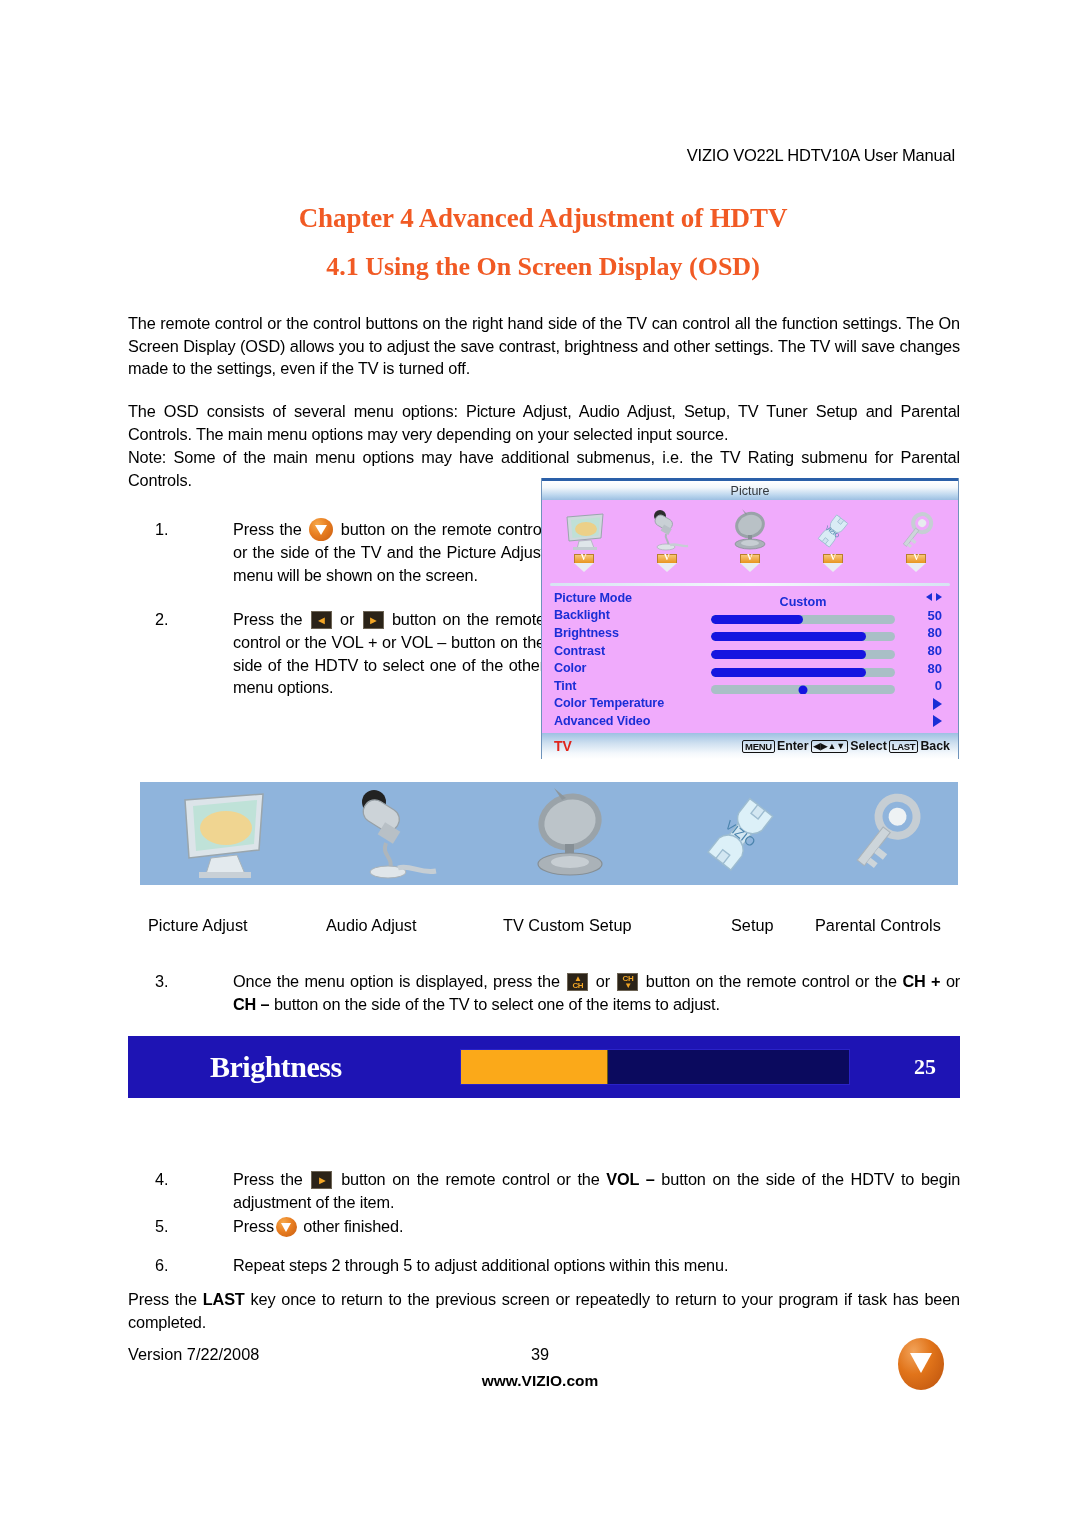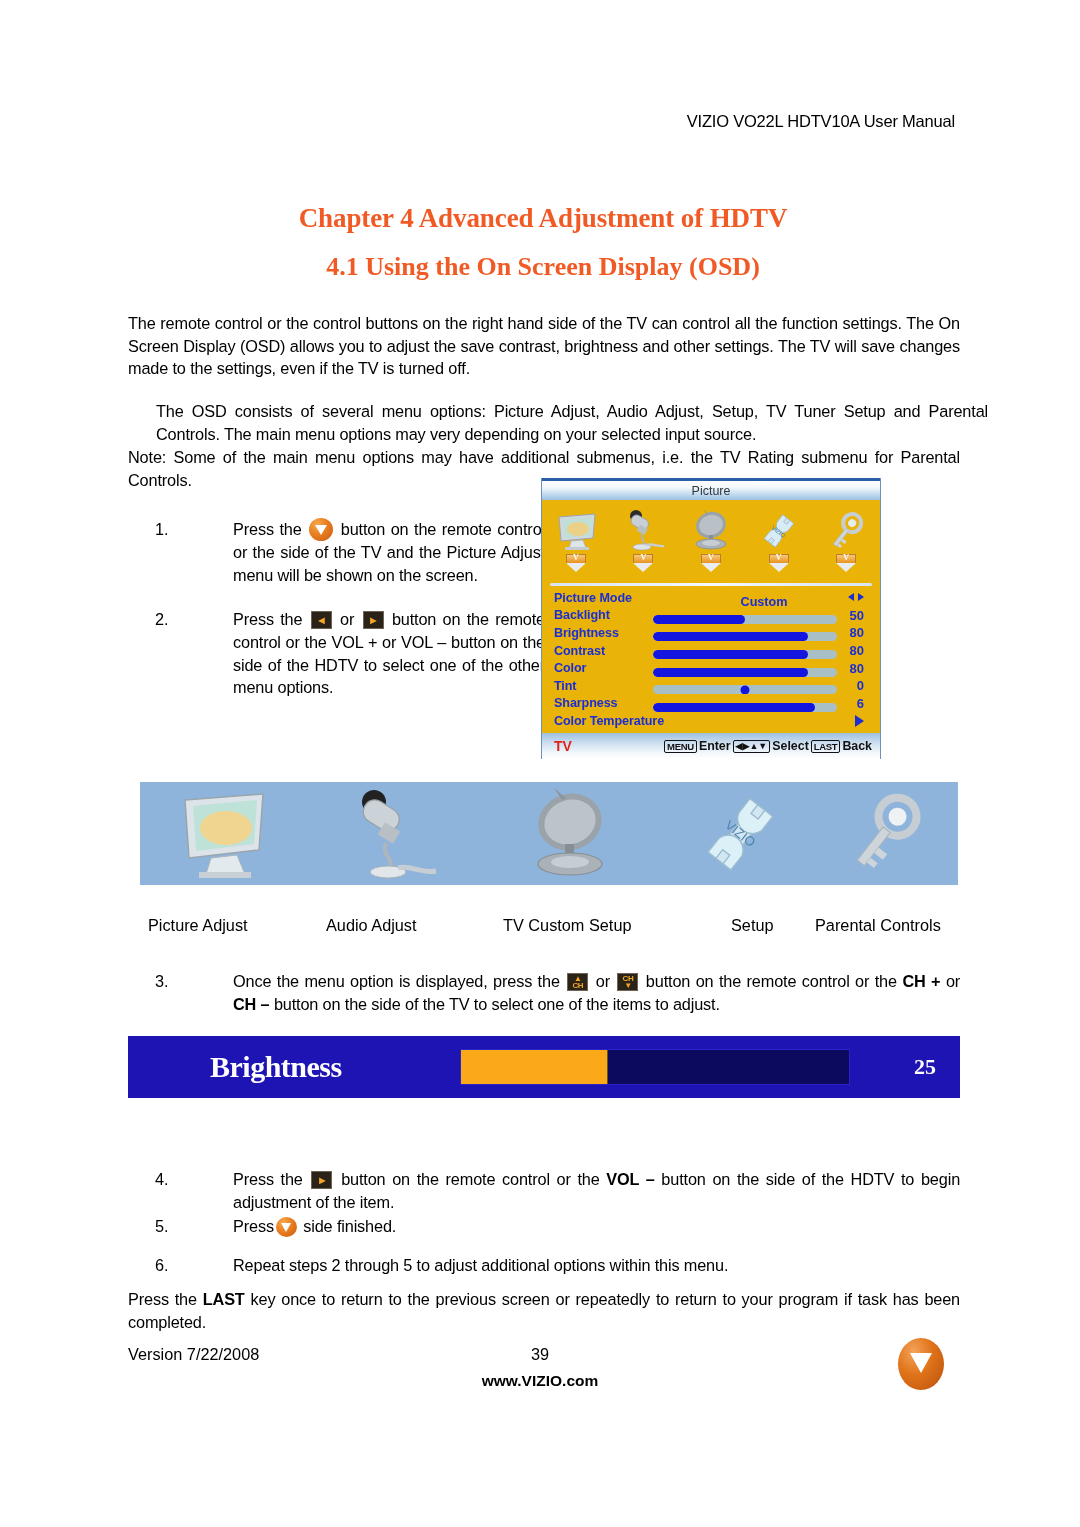--- a/index.html
+++ b/index.html
@@ -11,21 +11,21 @@
     font-family: "Liberation Sans", sans-serif;
     color: #000000;
     position: relative;
     overflow: hidden;
   }
   .page { position: absolute; left: 0; top: 0; width: 1080px; height: 1527px; }
 
   
   .doc-header {
     position: absolute;
-    left: 0; top: 112px;
+    left: 0; top: 146px;
     width: 955px;
     text-align: right;
     font-size: 16.5px;
     letter-spacing: -0.2px;
   }
 
   .chapter-title {
     position: absolute;
     left: 128px; top: 203px;
     width: 830px;
@@ -49,21 +49,21 @@
 
   
   .para {
     position: absolute;
     font-size: 16.3px;
     line-height: 22.6px;
     text-align: justify;
     letter-spacing: -0.15px;
   }
   #para-intro { left: 128px; top: 312px; width: 832px; }
-  #para-osd   { left: 128px; top: 400px; width: 832px; margin-left: 28px; }
+  #para-osd   { left: 128px; top: 400px; width: 832px; }
   #para-note  { left: 128px; top: 446px; width: 832px; }
 
   
   .step {
     position: absolute;
     font-size: 16.3px;
     line-height: 22.8px;
     letter-spacing: -0.15px;
   }
   .step .num {
@@ -137,22 +137,22 @@
     display: flex; flex-direction: column;
     align-items: center; justify-content: center;
     line-height: 7px;
   }
   .key-btn.vol .stack { flex-direction: row; }
 
   
   .osd {
     position: absolute;
     left: 541px; top: 478px;
-    width: 340px; height: 281px;
-    background: #eab308;
+    width: 418px; height: 281px;
+    background: #f0abfc;
     border-left: 1px solid #6e93bb;
     border-right: 1px solid #6e93bb;
   }
   .osd-titlebar {
     height: 22px;
     background: linear-gradient(to bottom, #ffffff 0%, #f2f7fb 35%, #bcd6ee 75%, #9dc0e2 100%);
     border-top: 3px solid #2a5fa8;
     position: relative;
   }
   .osd-title {
@@ -618,29 +618,20 @@
       <div class="osd-row">
         <div class="osd-label">Tint</div>
         <div class="osd-mid">
           <div class="bar">
               <div class="dot" style="left: 50%;"></div>
             </div>
         </div>
         <div class="osd-right">0</div>
       </div>
 
-      <div class="osd-row">
-        <div class="osd-label">Sharpness</div>
-        <div class="osd-mid">
-          <div class="bar">
-              <div class="fill" style="width: 88%;"></div>
-            </div>
-        </div>
-        <div class="osd-right">6</div>
-      </div>
 
       <div class="osd-row">
         <div class="osd-label">Color Temperature</div>
         <div class="osd-mid"></div>
         <div class="osd-right"><span class="r-arrow"></span></div>
       </div>
 
       <div class="osd-row">
         <div class="osd-label">Advanced Video</div>
         <div class="osd-mid"></div>
@@ -761,21 +752,21 @@
             <span class="stack">▶</span>
           </span></span>
       <span>button on the remote control or the</span>
       <b>VOL –</b>
       <span>button on the side of the HDTV to begin adjustment of the item.</span></span>
   </div>
 
   <div class="step" id="step5">
     <span class="num">5.</span>
     <span class="body"><span>Press</span><span class="v-btn small"></span>
-      <span>side finished.</span></span>
+      <span>other finished.</span></span>
   </div>
 
   <div class="step" id="step6">
     <span class="num">6.</span>
     <span class="body">Repeat steps 2 through 5 to adjust additional options within this menu.</span>
   </div>
 
   <div id="para-last"><span>Press the</span>
     <b>LAST</b>
     <span>key once to return to the previous screen or repeatedly to return to your program if task has been completed.</span></div>

